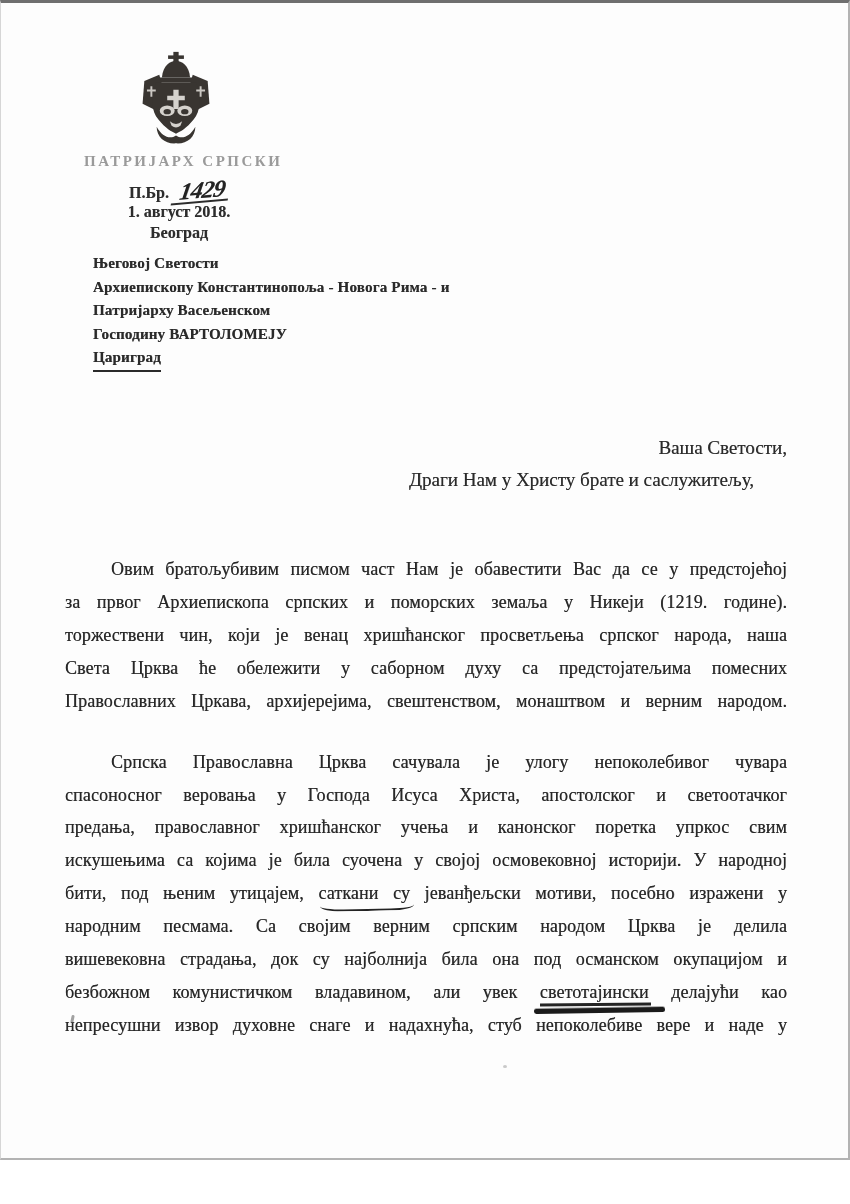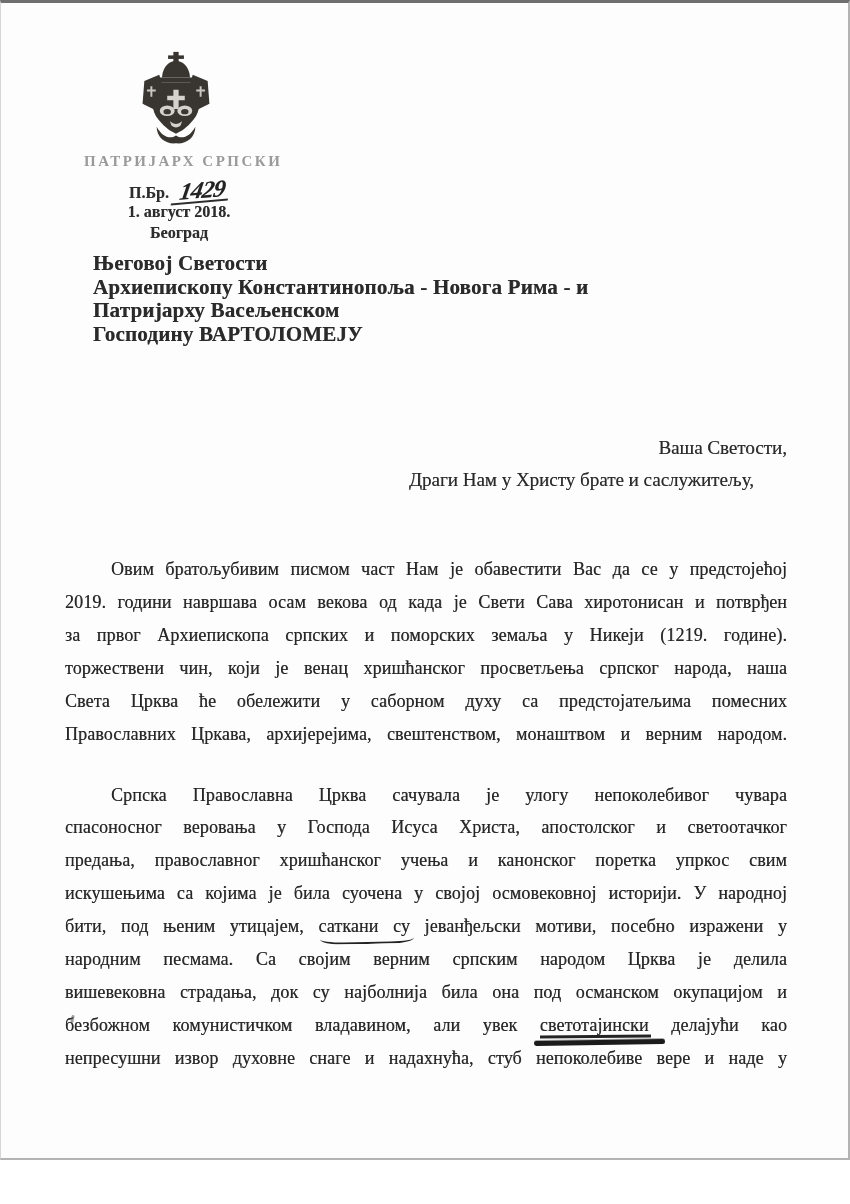--- a/index.html
+++ b/index.html
@@ -29,21 +29,21 @@
   .proto-num{
     display:inline-block;font-size:24px;font-weight:bold;font-style:italic;
     transform:skewX(-14deg) rotate(-5deg);border-bottom:2.2px solid #2c2c2c;
     line-height:20px;padding:0 5px 1px 7px;margin-left:4px;letter-spacing:-1px;color:#232323;
   }
   .hdate{top:200px;}
   .hcity{top:221px;}
   
   .recipient{
     position:absolute;left:92px;top:249px;
-    font-size:21px;font-weight:bold;line-height:23.5px;color:#2a2a2a;
+    font-size:15px;font-weight:bold;line-height:23.5px;color:#2a2a2a;
     letter-spacing:.2px;text-shadow:.3px 0 0 rgba(42,42,42,.6);
   }
   .rcity{display:inline-block;border-bottom:2.2px solid #2a2a2a;padding-bottom:0;}
   
   .sal{
     position:absolute;left:64px;width:722px;text-align:right;
     font-size:19px;color:#2a2a2a;text-shadow:.3px 0 0 rgba(42,42,42,.55);
   }
   .sal1{top:434px;}
   .sal2{top:466px;transform:translateX(-33px);}
@@ -120,28 +120,28 @@
   <div class="hline proto"><span>П.Бр.</span><span class="proto-num">1429</span></div>
 
   <div class="hline hdate">1. август 2018.</div>
   <div class="hline hcity">Београд</div>
 
   <section class="recipient">
     <div>Његовој Светости</div>
     <div>Архиепископу Константинопоља - Новога Рима - и</div>
     <div>Патријарху Васељенском</div>
     <div>Господину ВАРТОЛОМЕЈУ</div>
+    <div><span class="rcity">Цариград</span></div>
   </section>
 
   <div class="sal sal1">Ваша Светости,</div>
   <div class="sal sal2">Драги Нам у Христу брате и саслужитељу,</div>
 
   <section class="letter-body">
     <div class="bline indent">Овим братољубивим писмом част Нам је обавестити Вас да се у предстојећој</div>
-    <div class="bline">2019. години навршава осам векова од када је Свети Сава хиротонисан и потврђен</div>
     <div class="bline">за првог Архиепископа српских и поморских земаља у Никеји (1219. године).</div>
     <div class="bline">торжествени чин, који је венац хришћанског просветљења српског народа, наша</div>
     <div class="bline">Света Црква ће обележити у саборном духу са предстојатељима помесних</div>
     <div class="bline">Православних Цркава, архијерејима, свештенством, монаштвом и верним народом.</div>
 
     <div class="bline indent">Српска Православна Црква сачувала је улогу непоколебивог чувара</div>
     <div class="bline">спасоносног веровања у Господа Исуса Христа, апостолског и светоотачког</div>
     <div class="bline">предања, православног хришћанског учења и канонског поретка упркос свим</div>
     <div class="bline">искушењима са којима је била суочена у својој осмовековној историји. У народној</div>
     <div class="bline"><span>бити, под њеним утицајем, </span><span class="wavy">саткани су</span><span> јеванђељски мотиви, посебно изражени у</span></div>

